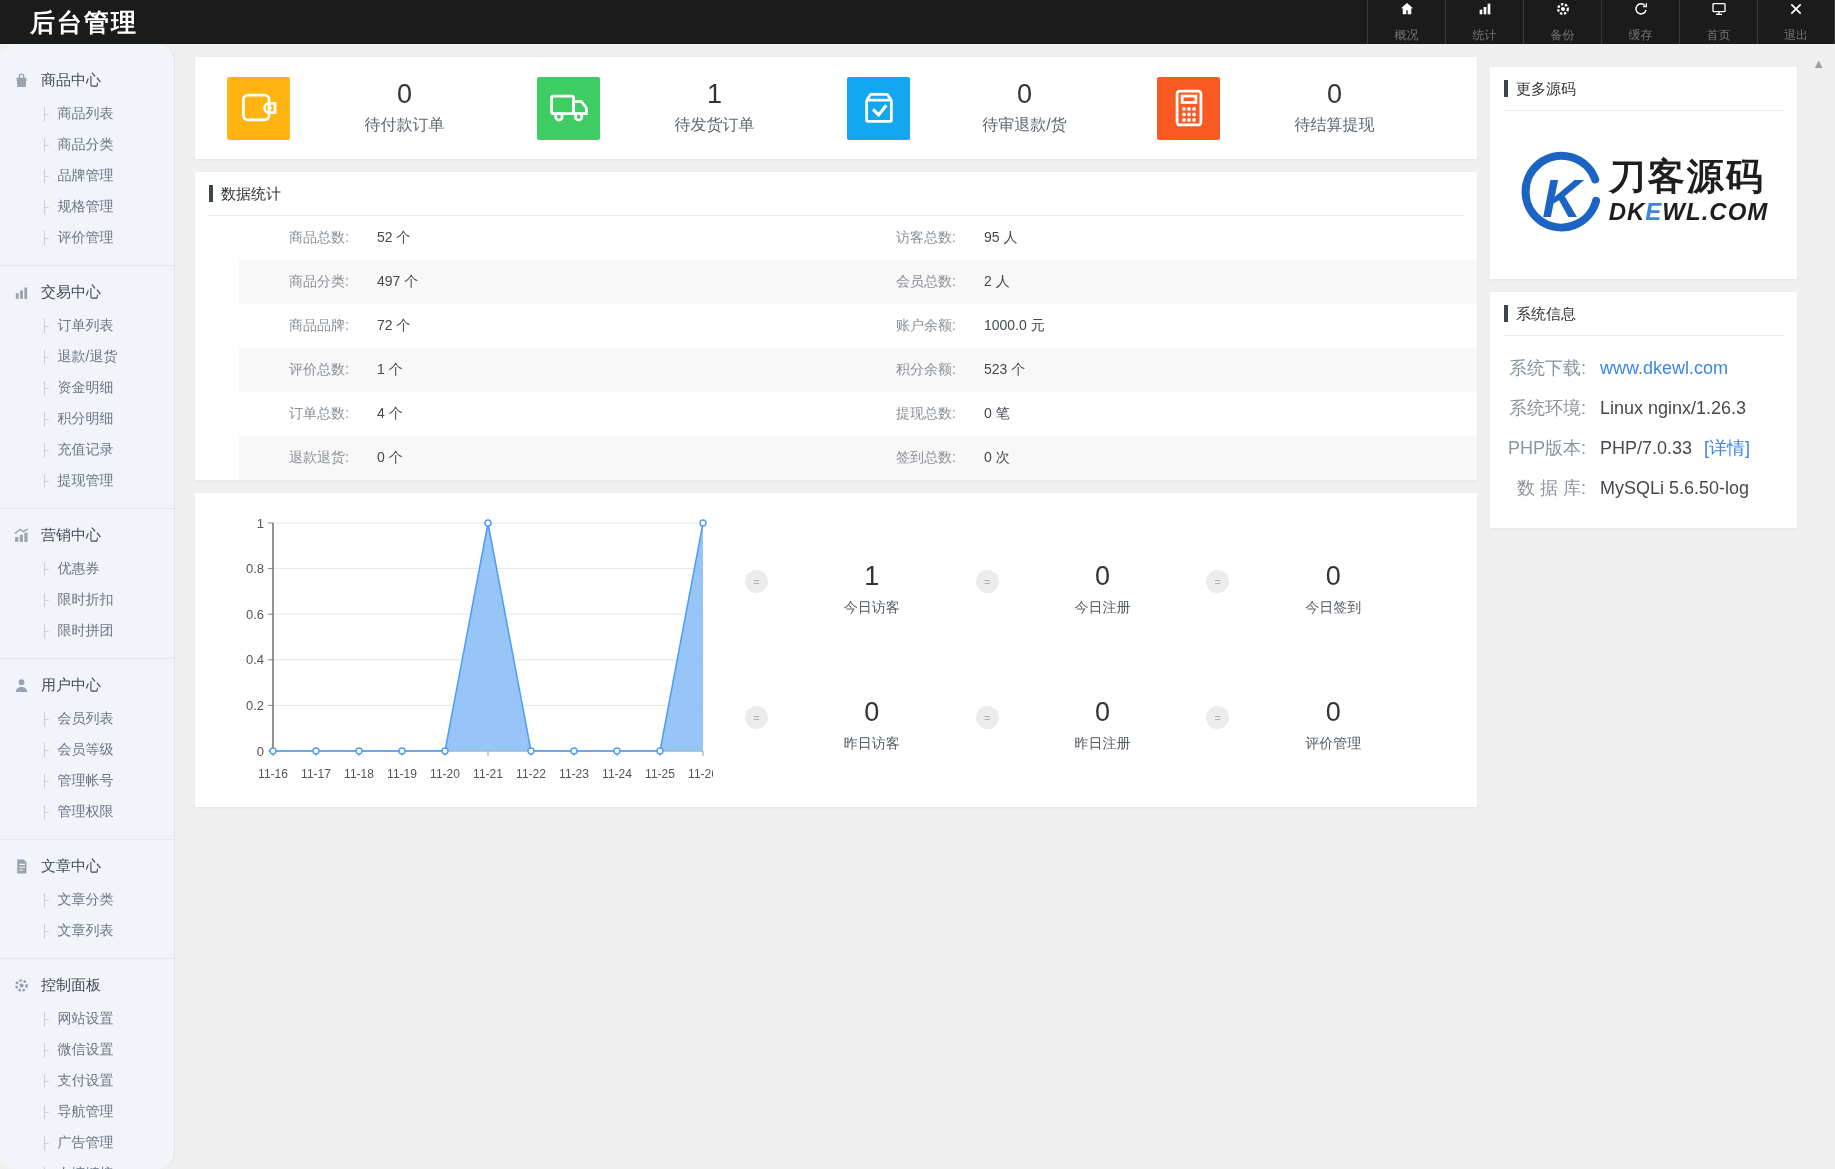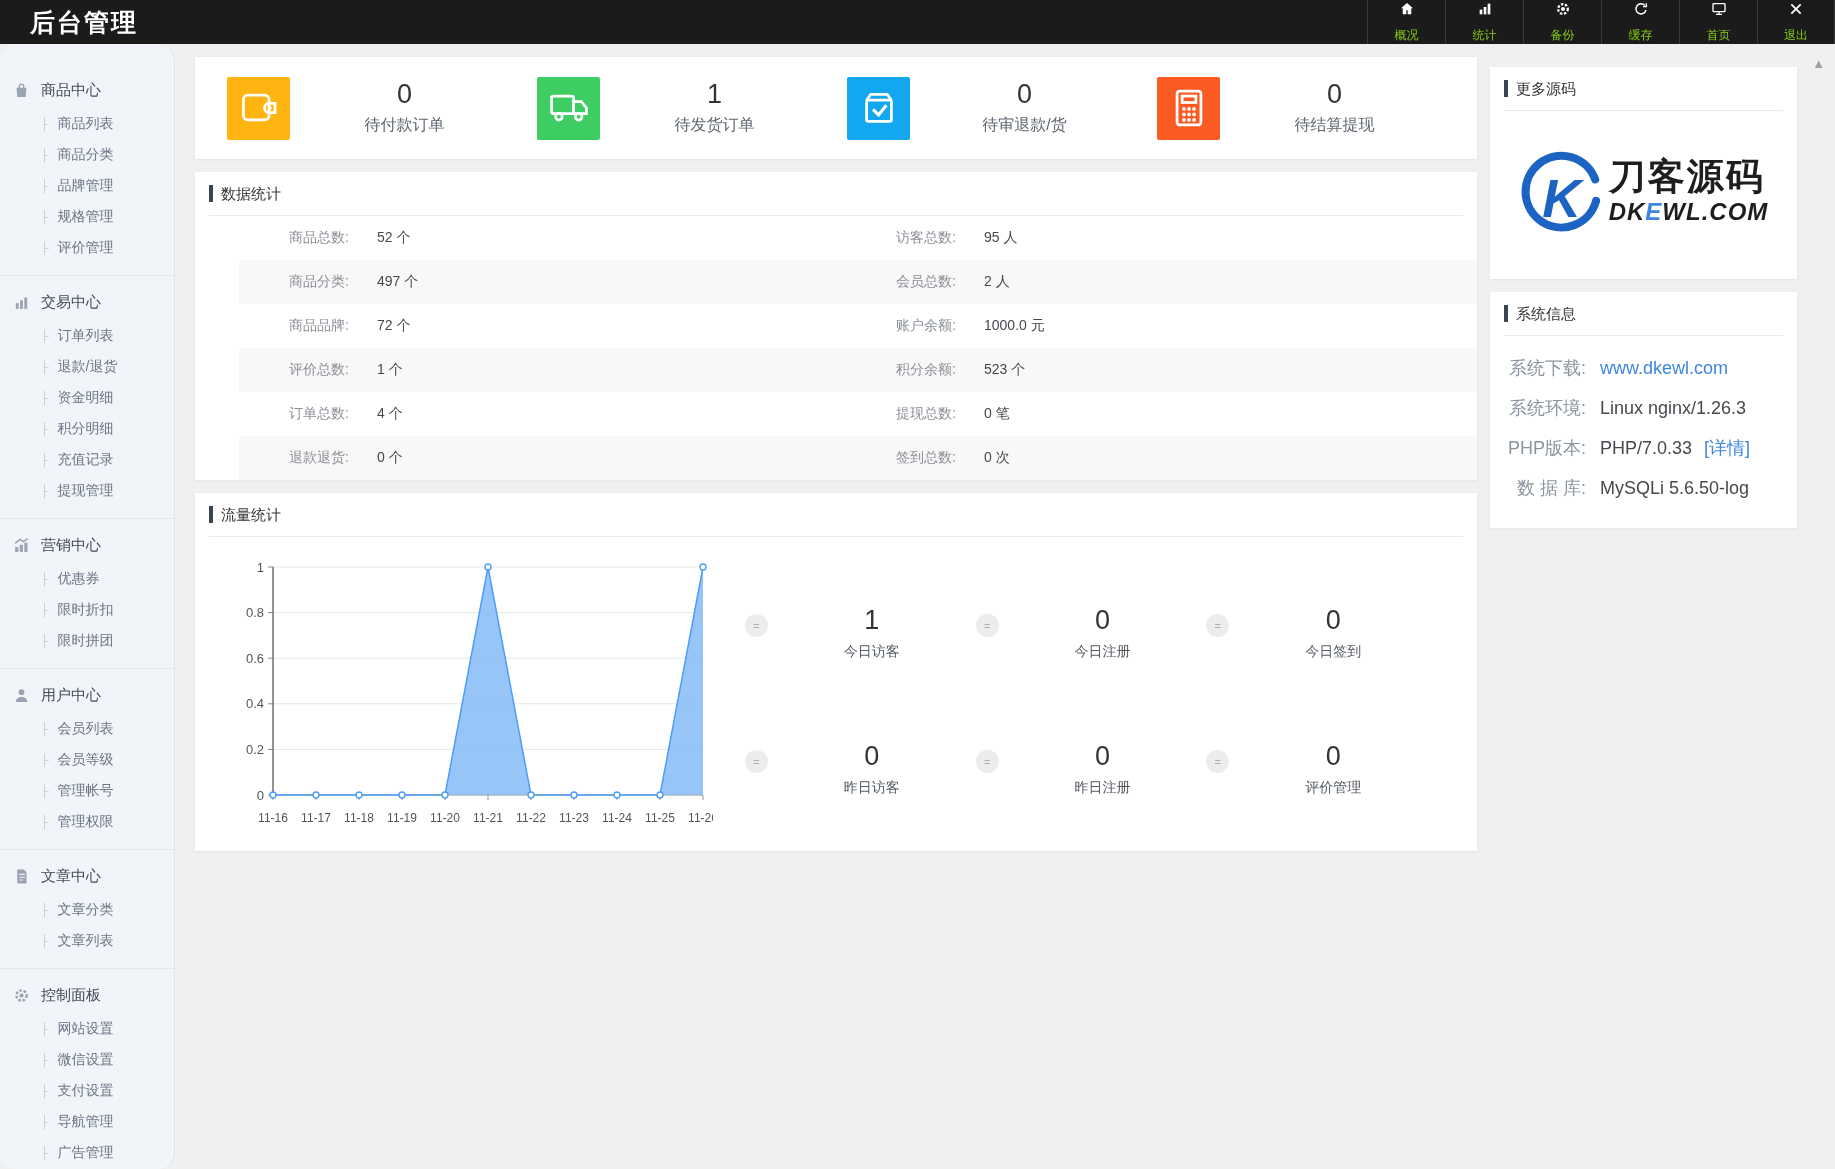--- a/index.html
+++ b/index.html
@@ -11,26 +11,26 @@
   .topbar { height:44px; background:#1b1b1b; display:flex; align-items:center;
     justify-content:space-between; flex-shrink:0; }
   .logo { color:#fff; font-size:25px; font-weight:bold; letter-spacing:2px;
     padding-left:30px; cursor:pointer; }
   .topnav { display:flex; height:44px; }
   .nav-item { width:78px; display:flex; flex-direction:column; align-items:center;
     justify-content:center; border-left:1px solid #3a3a3a; color:#fff; cursor:pointer; }
   .nav-item:last-child { border-right:1px solid #3a3a3a; }
   .nav-icon { height:17px; display:flex; align-items:center; }
   .nav-icon svg { width:16px; height:16px; color:#fff; }
-  .nav-label { font-size:12px; margin-top:9px; color:#84cc16; }
+  .nav-label { font-size:12px; margin-top:9px; color:#737373; }
 
   
   .layout { flex:1; display:flex; min-height:0; }
   .sidebar { width:175px; flex-shrink:0; background:#f1f4f8; border-right:1px solid #e0e3e9;
-    padding-top:20px; overflow:hidden;border-radius:16px; }
+    padding-top:10px; overflow:hidden;border-radius:16px; }
   .side-sec { border-bottom:1px solid #e3e7ee; padding:8px 0 12px 0; }
   .side-sec:last-child { border-bottom:none; }
   .sec-title { height:36px; display:flex; align-items:center; padding-left:13px;
     font-size:15px; color:#404b5a; cursor:pointer; }
   .sec-icon { width:17px; height:17px; margin-right:11px; color:#99a3b1; display:flex; }
   .sec-icon svg { width:17px; height:17px; }
   .side-item { height:31px; display:flex; align-items:center; padding-left:40px;
     font-size:14px; color:#6b7686; cursor:pointer; }
   .tree { color:#c3c9d2; font-size:12px; margin-right:9px; }
 
@@ -464,23 +464,20 @@
                 </div>
                 <div class="ds-half rgt">
                   <span class="ds-label">签到总数:</span>
                   <span class="ds-value">0 次</span>
                 </div>
               </div>
             </div>
         </section>
 
         <section class="panel">
-          <div class="panel-title">
-            <span>流量统计</span>
-          </div>
           <div class="traffic-body">
             <div class="chart-wrap" id="chart"><svg width="478" height="280">
                   <line x1="38" y1="242.0" x2="468" y2="242.0" stroke="#e6e6e6"></line>
                   <line x1="33" y1="242.0" x2="38" y2="242.0" stroke="#8a8a8a"></line>
                   <text x="29" y="246.5" text-anchor="end" font-size="13" fill="#555">0</text>
                   <line x1="38" y1="196.4" x2="468" y2="196.4" stroke="#e6e6e6"></line>
                   <line x1="33" y1="196.4" x2="38" y2="196.4" stroke="#8a8a8a"></line>
                   <text x="29" y="200.9" text-anchor="end" font-size="13" fill="#555">0.2</text>
                   <line x1="38" y1="150.8" x2="468" y2="150.8" stroke="#e6e6e6"></line>
                   <line x1="33" y1="150.8" x2="38" y2="150.8" stroke="#8a8a8a"></line>

